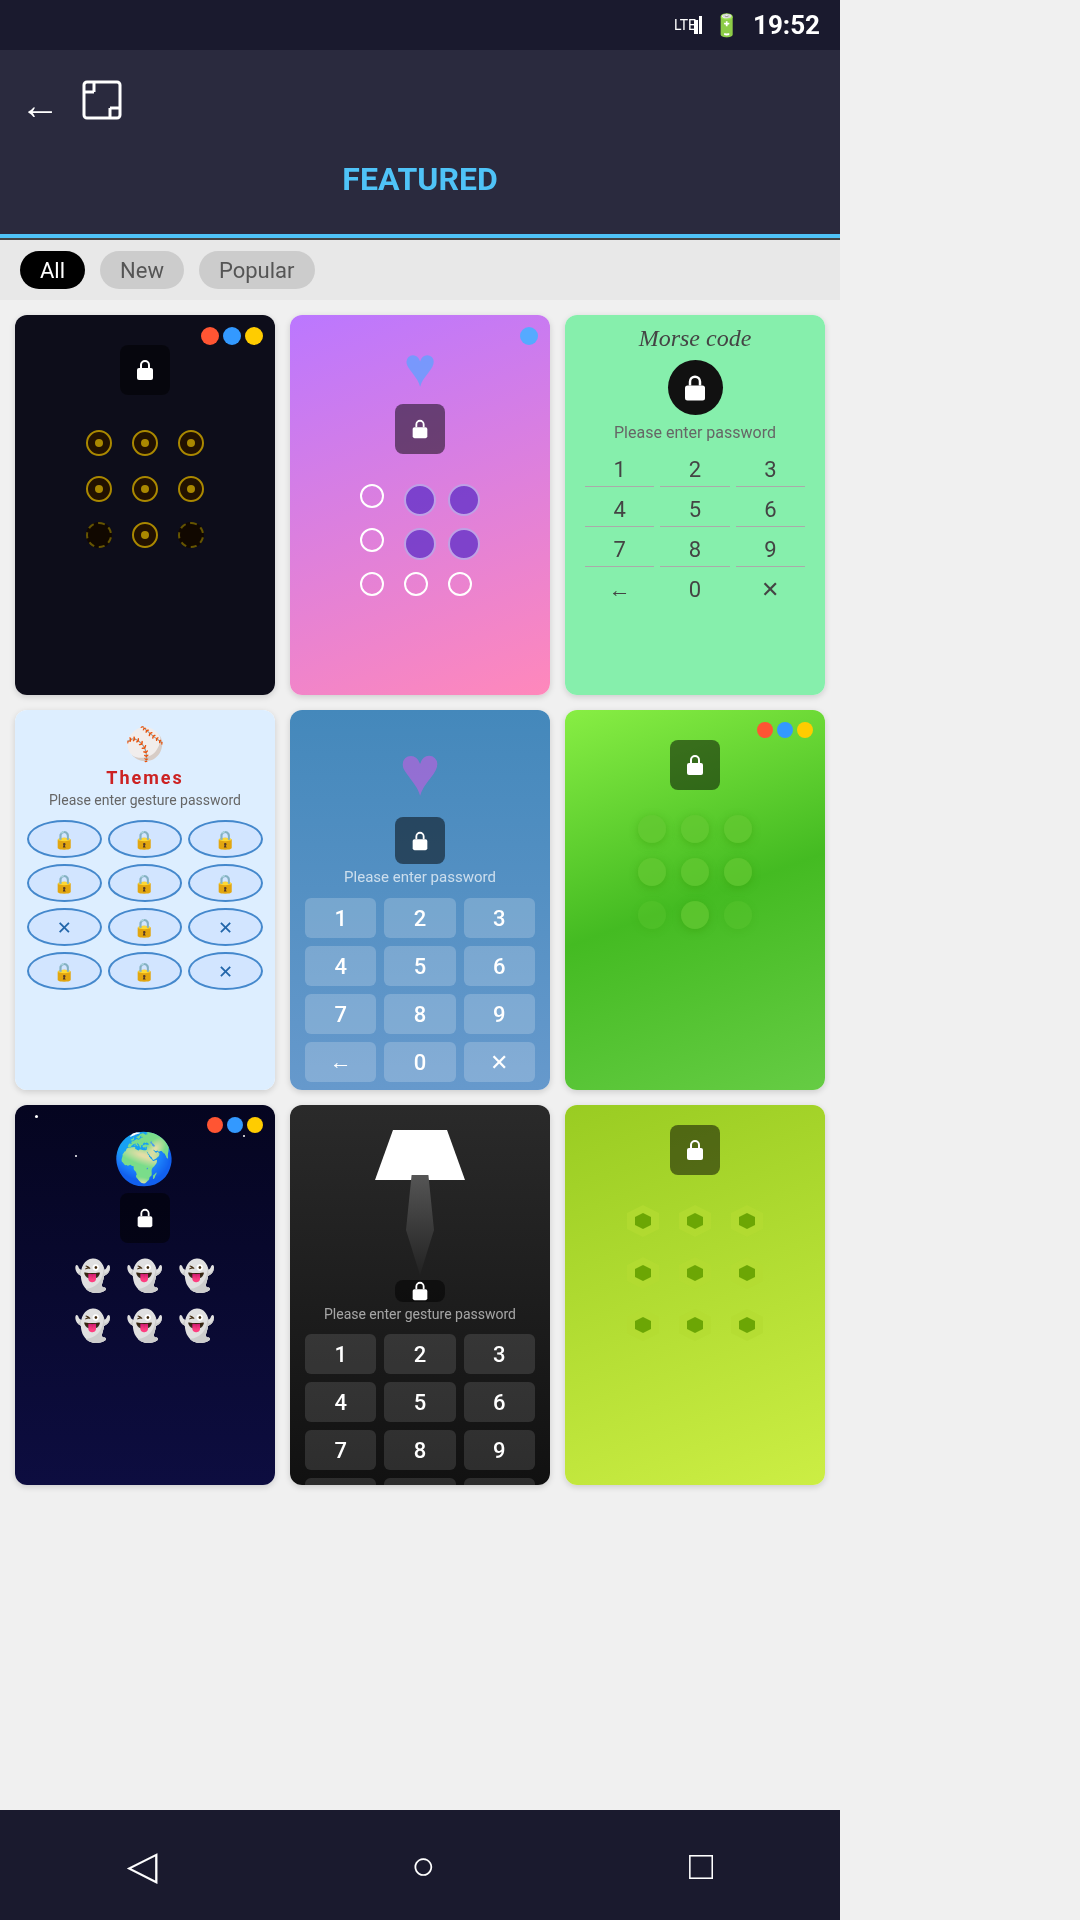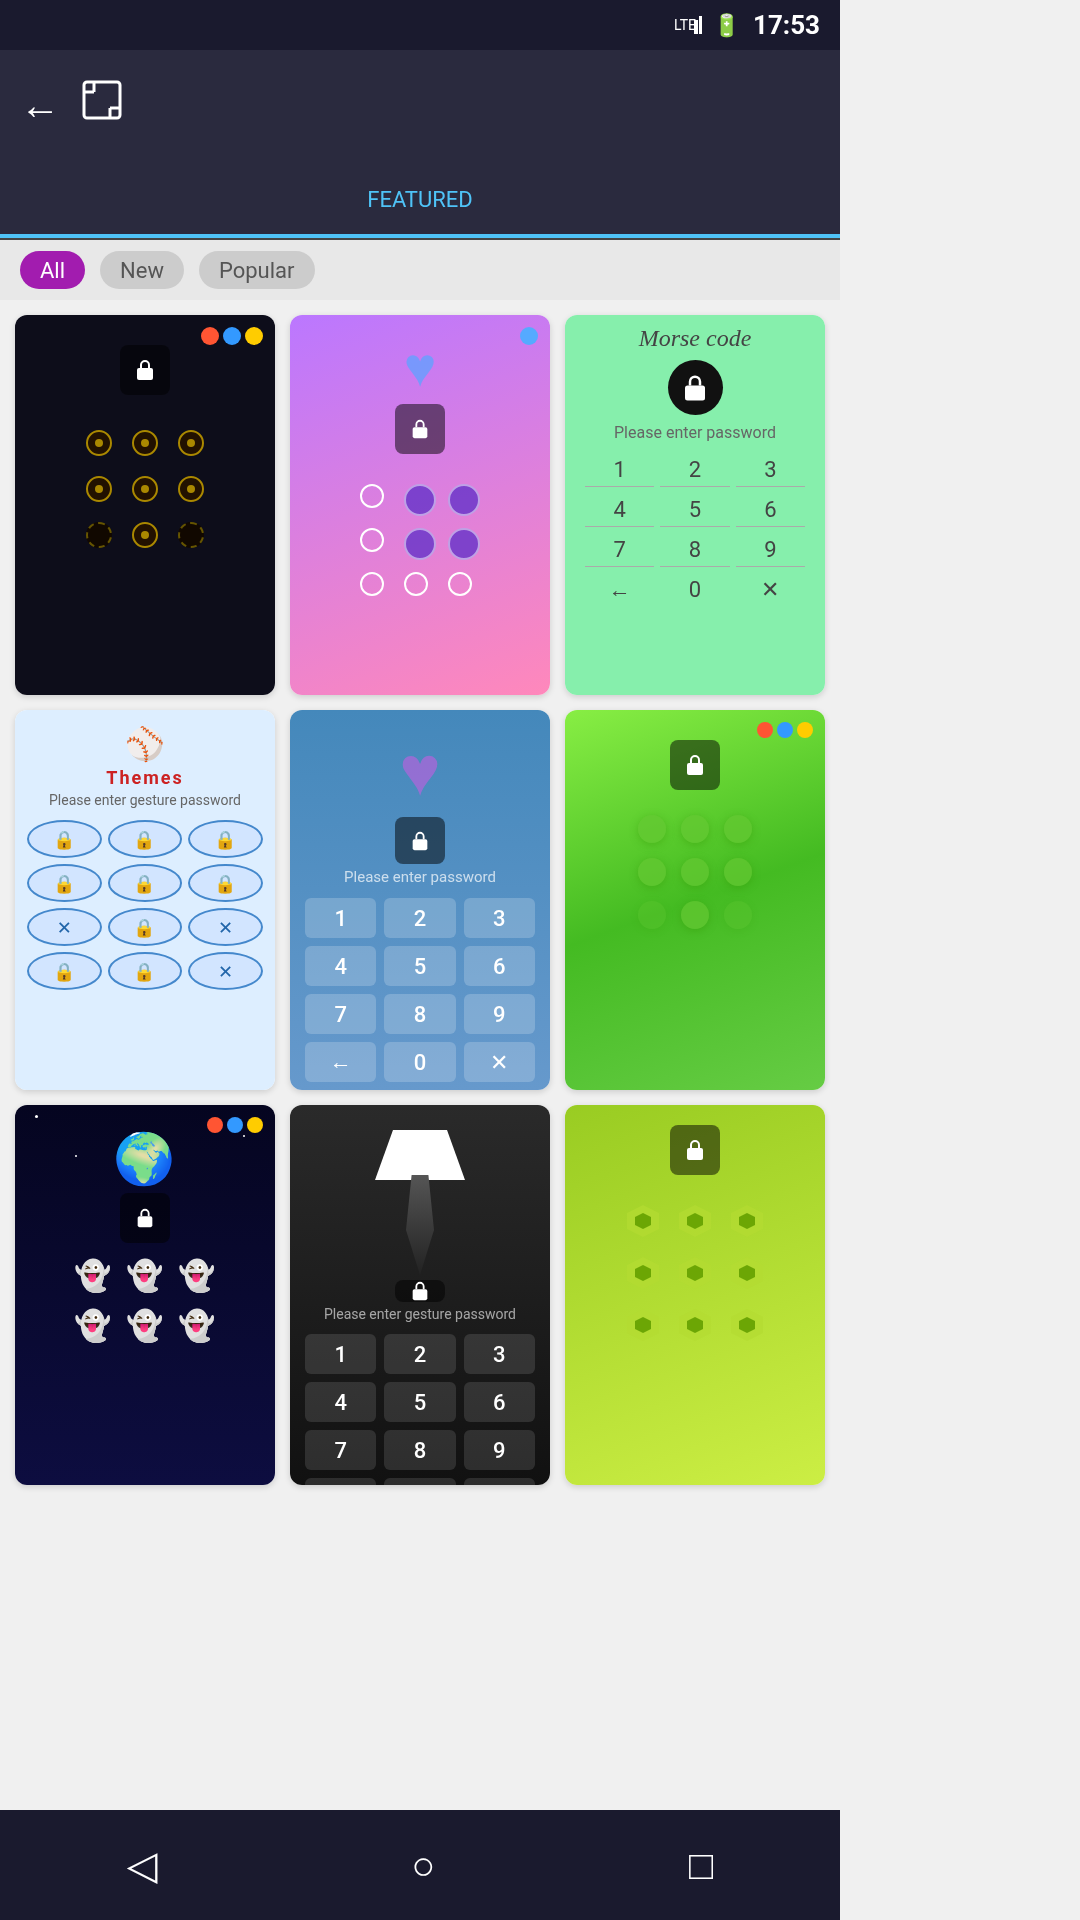--- a/index.html
+++ b/index.html
@@ -74,25 +74,25 @@
       width: 100%;
       height: 80px;
       background-color: #2a2a3e;
       display: flex;
       border-bottom: 2px solid #444;
     }
 
     .tab {
       flex: 1;
       display: flex;
-      align-items: center;
+      align-items: flex-start;
       justify-content: center;
       cursor: pointer;
-      font-size: 22px;
-      font-weight: 400;
+      font-size: 32px;
+      font-weight: 700;
       position: relative;
     }
 
     .tab-featured {
       color: #4fc3f7;
     }
 
     .tab-featured::after {
       content: '';
       position: absolute;
@@ -126,21 +126,21 @@
       background-color: #ccc;
       display: flex;
       align-items: center;
       font-size: 22px;
       color: #555;
       cursor: pointer;
       white-space: nowrap;
     }
 
     .filter-chip.active {
-      background-color: #a21caf;
+      background-color: #000000;
       color: white;
     }
 
     
     .grid-container {
       width: 100%;
       padding: 15px;
       display: grid;
       grid-template-columns: repeat(3, 1fr);
       gap: 15px;
@@ -317,21 +317,21 @@
 
 <div class="status-bar">
   <span class="status-icon">
     <svg width="28" height="22" viewBox="0 0 28 22" fill="white">
       <text x="0" y="18" font-size="14" fill="white">LTE</text>
       <rect x="20" y="8" width="4" height="14" fill="white"></rect>
       <rect x="25" y="4" width="3" height="18" fill="white"></rect>
     </svg>
   </span>
   <span class="status-icon">🔋</span>
-  <span class="status-bar-text">17:53</span>
+  <span class="status-bar-text">19:52</span>
 </div>
 
 <div class="toolbar">
   <span class="back-icon">←</span>
   <span class="crop-icon">
     <svg width="44" height="44" viewBox="0 0 44 44" fill="none">
       <rect x="4" y="4" width="36" height="36" rx="3" stroke="white" stroke-width="3" fill="none"></rect>
       <line x1="4" y1="14" x2="14" y2="14" stroke="white" stroke-width="3"></line>
       <line x1="14" y1="4" x2="14" y2="14" stroke="white" stroke-width="3"></line>
       <line x1="30" y1="30" x2="40" y2="30" stroke="white" stroke-width="3"></line>

